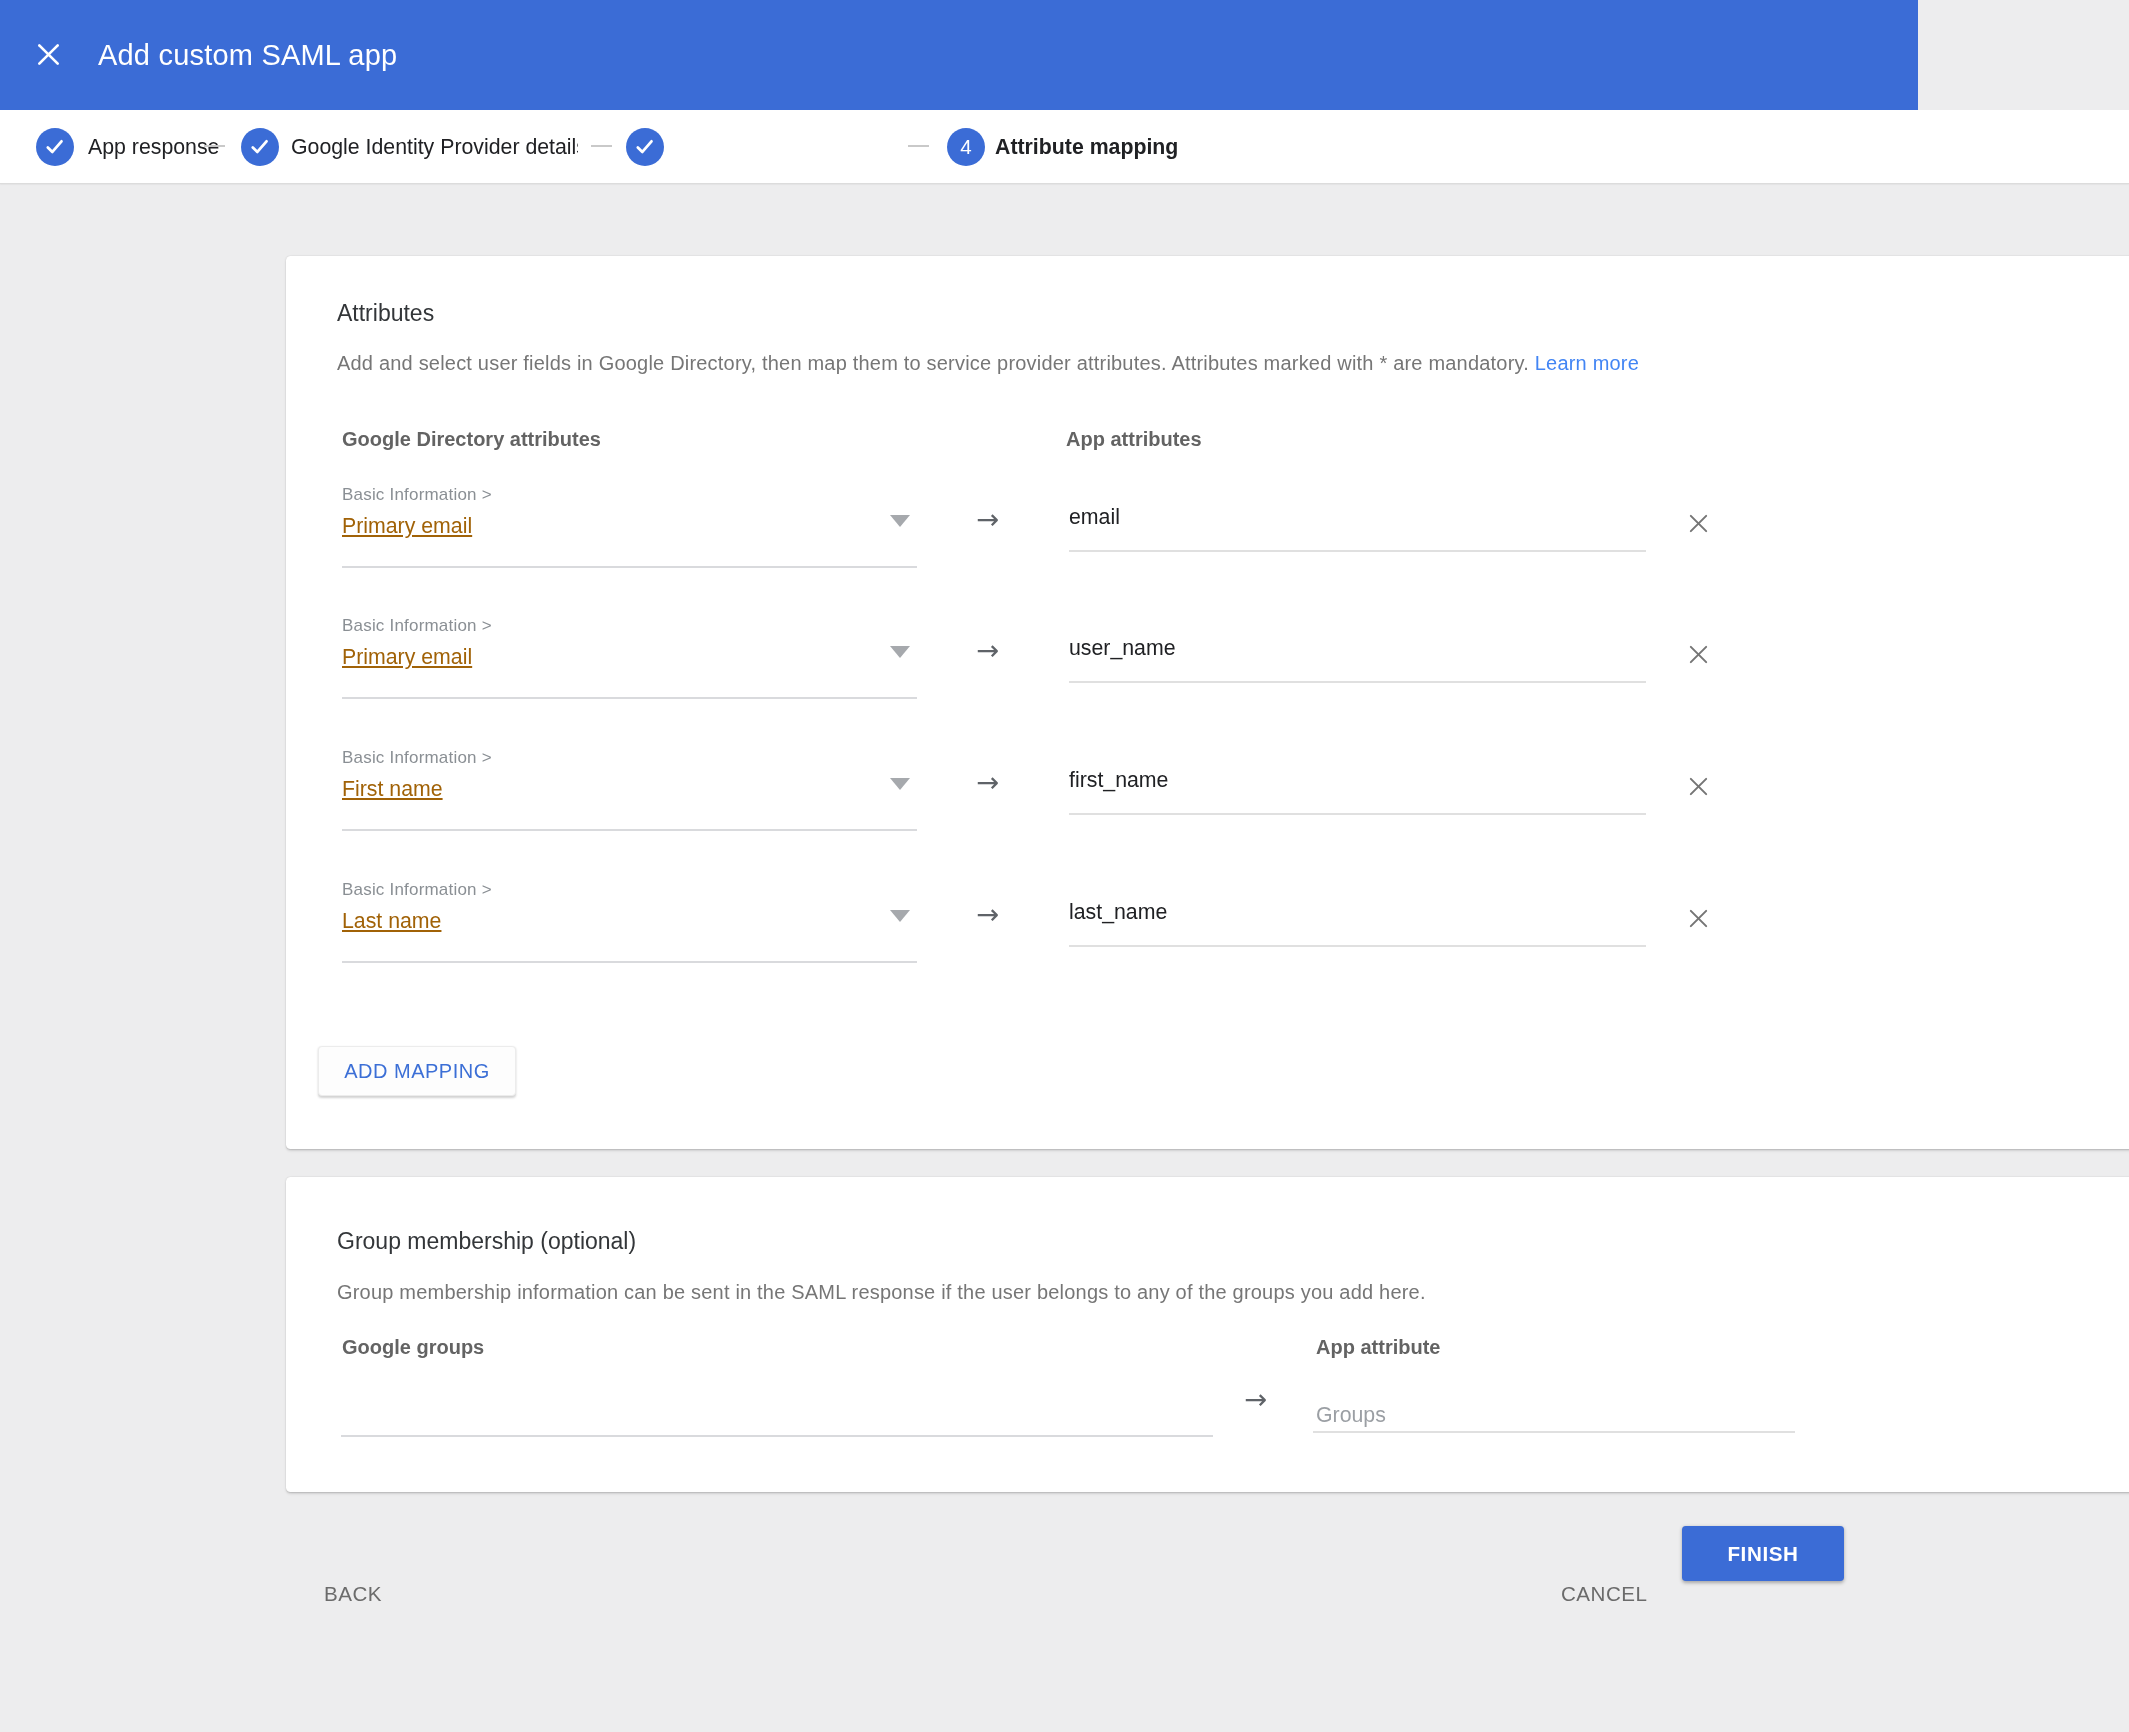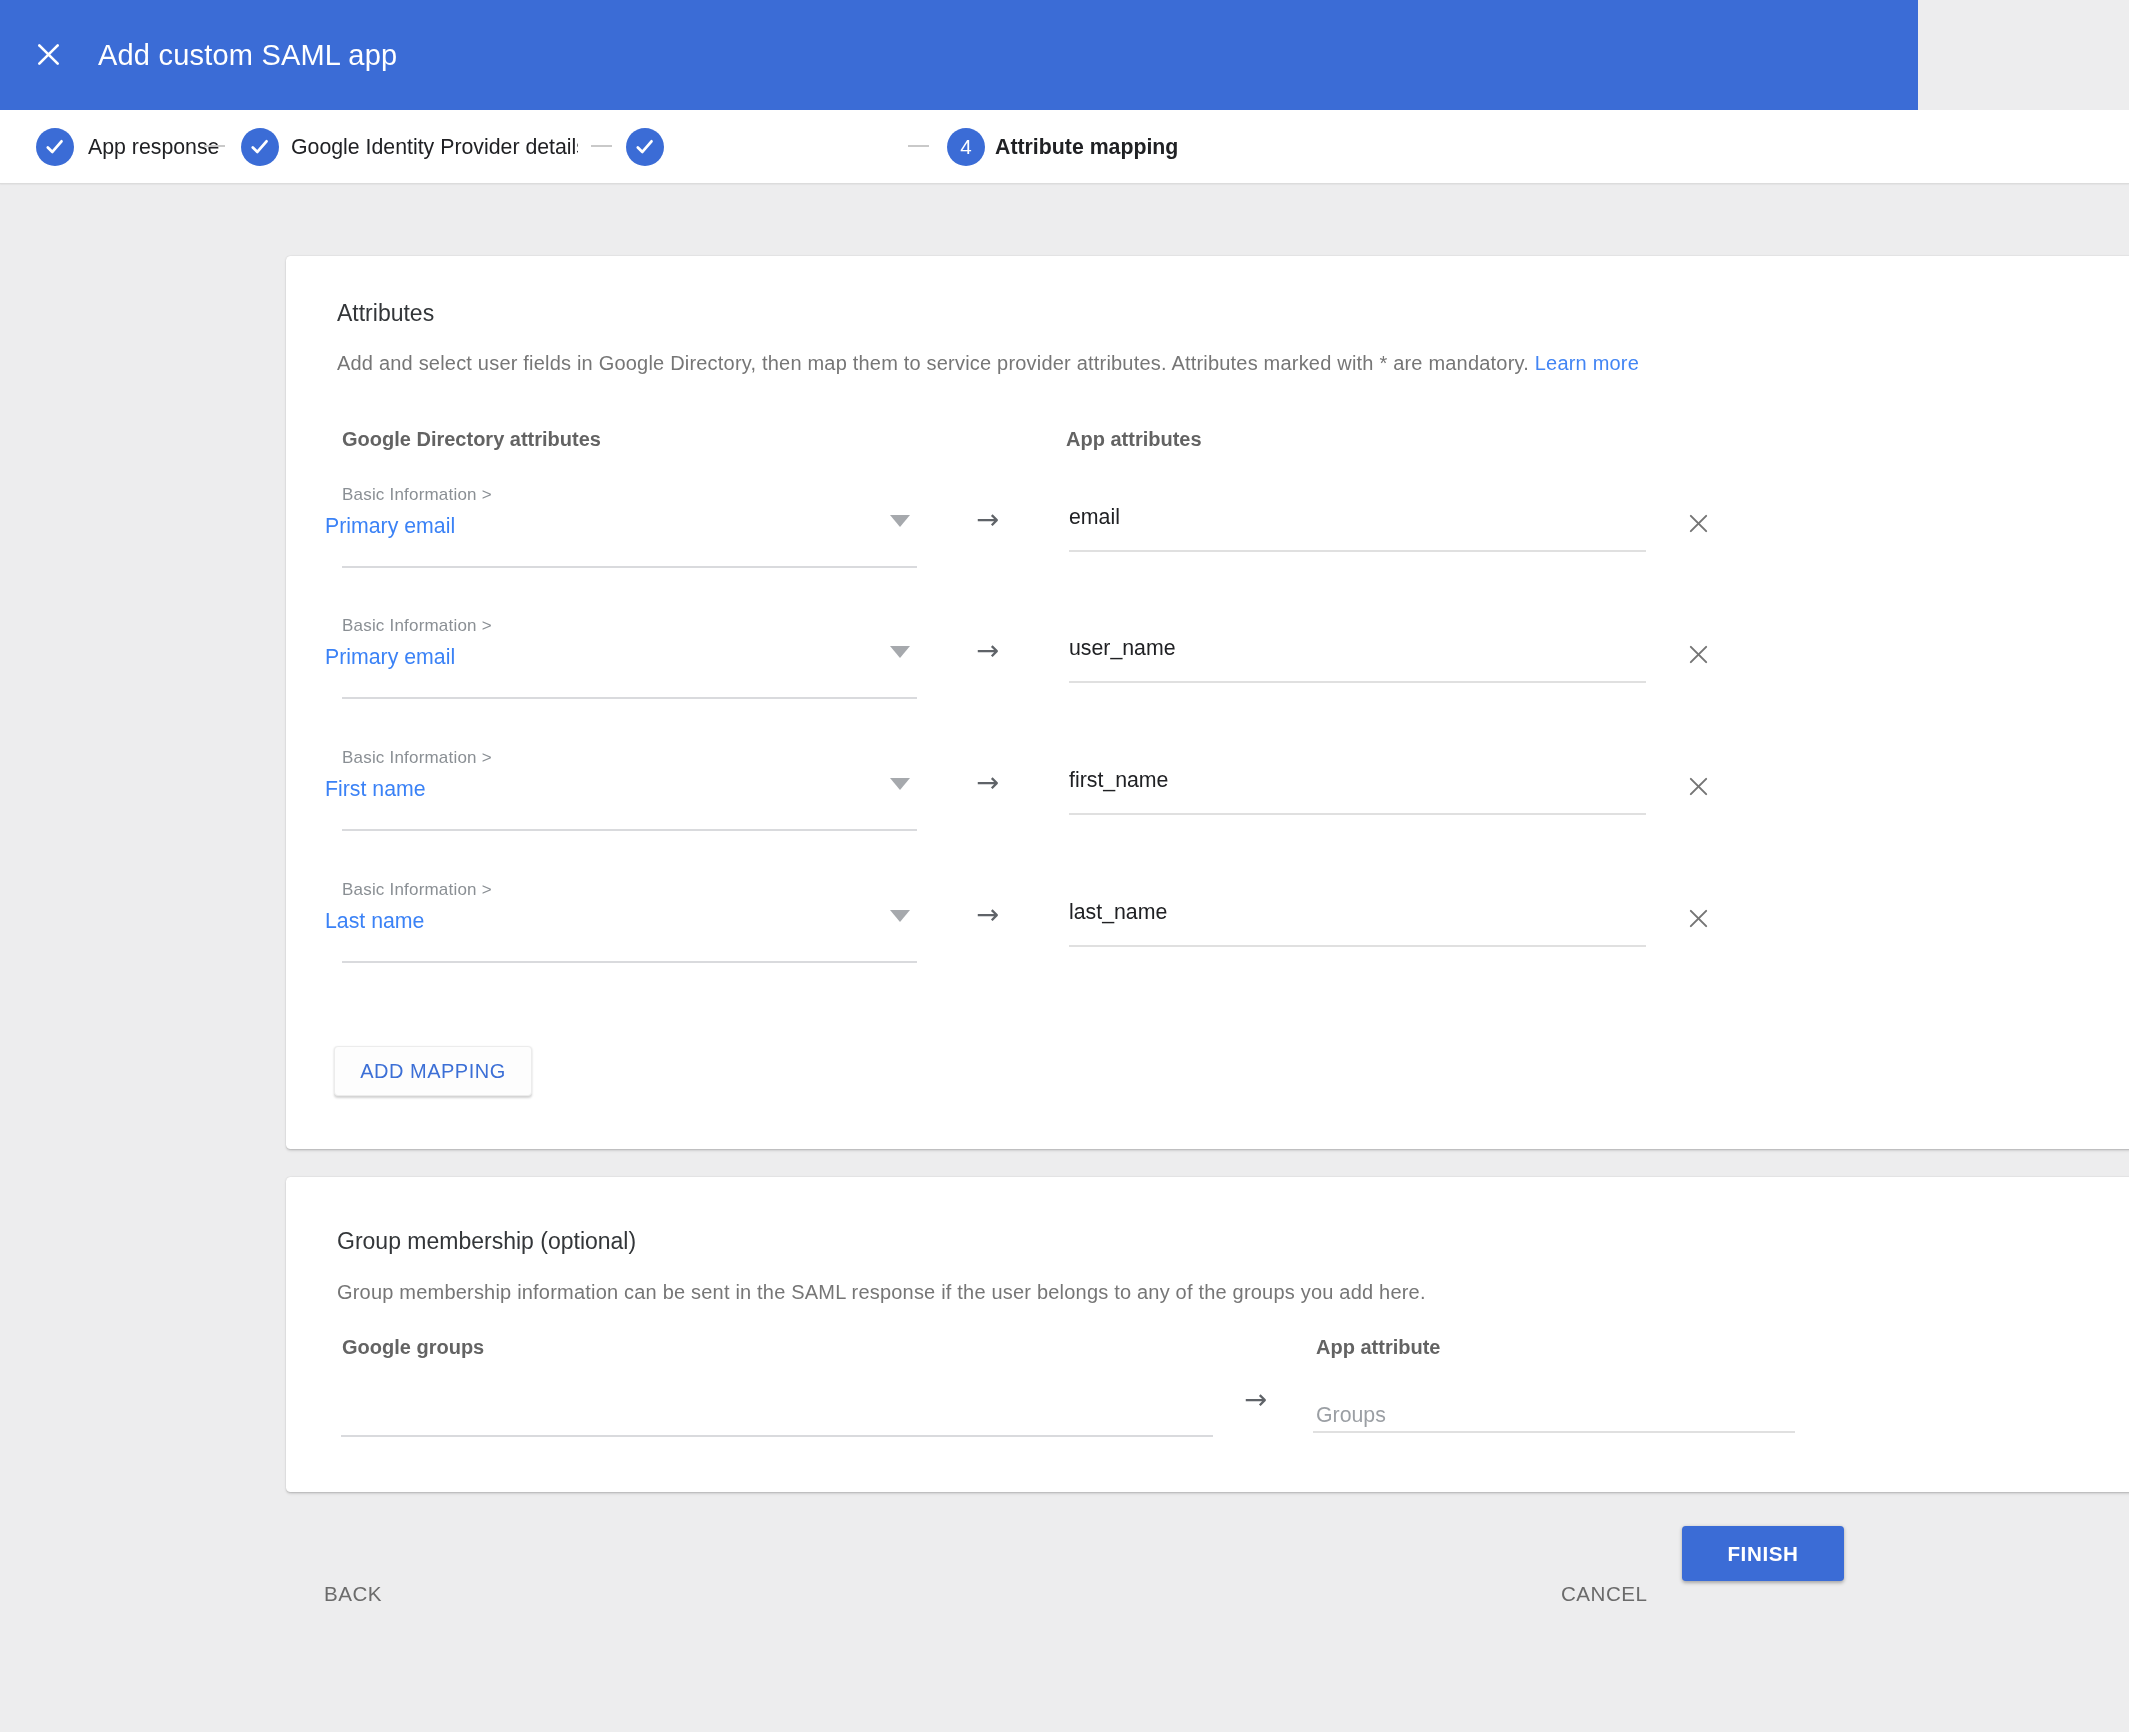--- a/index.html
+++ b/index.html
@@ -35,34 +35,34 @@
   .card { left:286px; width:1883px; background:#ffffff; border-radius:4.6px;
     box-shadow:0 0.8px 1.5px rgba(0,0,0,0.14), 0 1.5px 3px rgba(0,0,0,0.10); }
   .card-title { left:51px; font-size:23px; font-weight:500; color:#333639; }
   .card-desc { left:51px; font-size:20px; color:#767676; letter-spacing:0.2px; }
   .link { color:#4285f4; cursor:pointer; text-decoration:none; }
   .col-header { font-size:20px; font-weight:700; color:#636363; }
 
   
   .map-row { left:0; width:1557px; height:107px; }
   .row-category { left:56px; top:0; font-size:17px; color:#8a8f94; letter-spacing:0.2px; }
-  .row-value { left:39px; top:29px; font-size:21.3px; color:#3b82f6; }
+  .row-value { left:56px; top:29px; font-size:21.3px; color:#a16207;text-decoration:underline; }
   .select-underline { left:56px; top:81px; width:575px; height:1.5px; background:#d9dadd; }
   .dd-triangle { left:604px; top:30px; width:0; height:0;
     border-left:10px solid transparent; border-right:10px solid transparent;
     border-top:12.2px solid #a6a9ad; }
   .map-arrow { left:690px; top:20px; font-family:"DejaVu Sans",sans-serif;
     font-size:27.4px; color:#5f6368; line-height:30.5px; }
   .app-attr-input { left:783px; top:20px; width:564px; border:none; outline:none;
     background:transparent; font-family:inherit; font-size:21.3px; color:#202124; padding:0; }
   .input-underline { left:783px; top:65px; width:577px; height:1.5px; background:#e0e0e0; }
   .row-x { left:1401px; top:27.4px; width:23px; height:23px; cursor:pointer; }
 
   
-  .add-mapping-btn { left:48px; top:790px; width:198px; height:50px; background:#fdfdfd;
+  .add-mapping-btn { left:32px; top:790px; width:198px; height:50px; background:#fdfdfd;
     border:0.8px solid #ececec; border-radius:3.8px; box-shadow:0 1.5px 2.3px rgba(0,0,0,0.18);
     display:flex; align-items:center; justify-content:center; cursor:pointer;
     font-size:20px; font-weight:500; color:#3c6fd6; letter-spacing:0.5px; }
 
   
   .grp-input { border:none; outline:none; background:transparent; font-family:inherit;
     font-size:21.3px; color:#202124; padding:0; }
   .grp-input::placeholder { color:#9b9fa4; opacity:1; }
 
   

